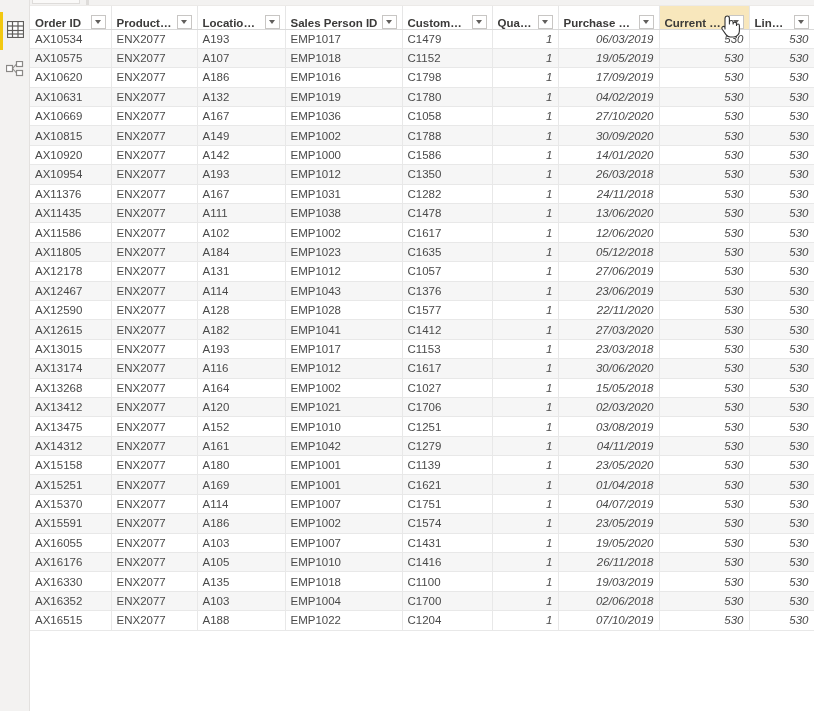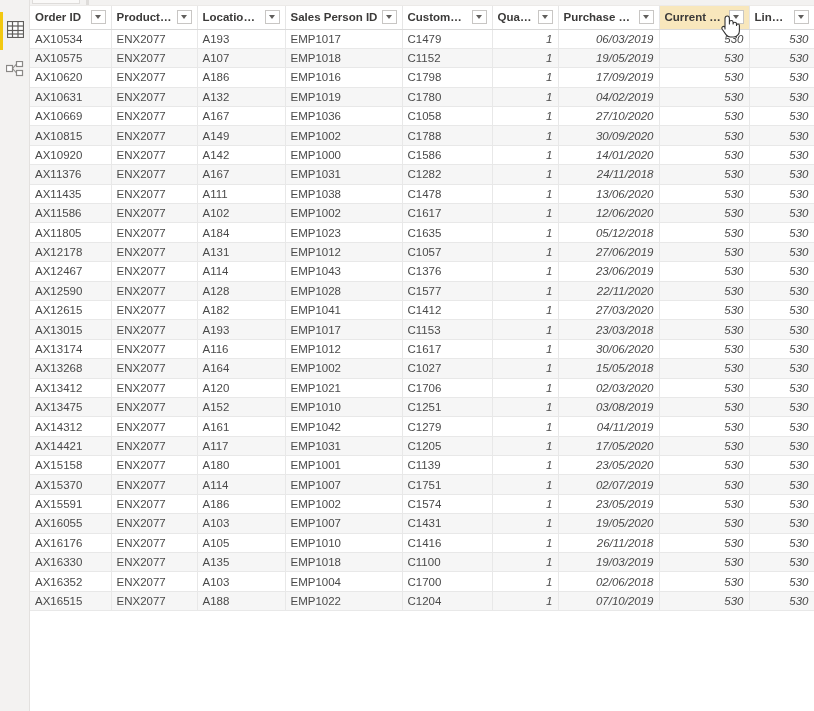--- a/index.html
+++ b/index.html
@@ -95,21 +95,21 @@
     font-size: 11.5px;
     padding: 0 5px;
     vertical-align: middle;
     white-space: nowrap;
     position: relative;
     text-align: left;
   }
   thead th.hl { background: #f8e7bc; }
   .hcell {
     display: flex;
-    align-items: center;
+    align-items: flex-end;
     justify-content: space-between;
     height: 100%;
     gap: 4px;
   }
   .hlabel { overflow: hidden; text-overflow: ellipsis; }
   .filter-btn {
     flex: 0 0 auto;
     width: 15px; height: 14px;
     border: 1px solid #c8c6c4;
     background: #ffffff;
@@ -365,20 +365,31 @@
             <td>ENX2077</td>
             <td>A142</td>
             <td>EMP1000</td>
             <td>C1586</td>
             <td class="num">1</td>
             <td class="num">14/01/2020</td>
             <td class="num">530</td>
             <td class="num">530</td>
           </tr>
           <tr>
+            <td>AX10954</td>
+            <td>ENX2077</td>
+            <td>A193</td>
+            <td>EMP1012</td>
+            <td>C1350</td>
+            <td class="num">1</td>
+            <td class="num">26/03/2018</td>
+            <td class="num">530</td>
+            <td class="num">530</td>
+          </tr>
+          <tr>
             <td>AX11376</td>
             <td>ENX2077</td>
             <td>A167</td>
             <td>EMP1031</td>
             <td>C1282</td>
             <td class="num">1</td>
             <td class="num">24/11/2018</td>
             <td class="num">530</td>
             <td class="num">530</td>
           </tr>
@@ -519,49 +530,49 @@
             <td>ENX2077</td>
             <td>A161</td>
             <td>EMP1042</td>
             <td>C1279</td>
             <td class="num">1</td>
             <td class="num">04/11/2019</td>
             <td class="num">530</td>
             <td class="num">530</td>
           </tr>
           <tr>
-            <td>AX14421</td>
-            <td>ENX2077</td>
-            <td>A117</td>
-            <td>EMP1031</td>
-            <td>C1205</td>
-            <td class="num">1</td>
-            <td class="num">17/05/2020</td>
-            <td class="num">530</td>
-            <td class="num">530</td>
-          </tr>
-          <tr>
             <td>AX15158</td>
             <td>ENX2077</td>
             <td>A180</td>
             <td>EMP1001</td>
             <td>C1139</td>
             <td class="num">1</td>
             <td class="num">23/05/2020</td>
             <td class="num">530</td>
             <td class="num">530</td>
           </tr>
           <tr>
+            <td>AX15251</td>
+            <td>ENX2077</td>
+            <td>A169</td>
+            <td>EMP1001</td>
+            <td>C1621</td>
+            <td class="num">1</td>
+            <td class="num">01/04/2018</td>
+            <td class="num">530</td>
+            <td class="num">530</td>
+          </tr>
+          <tr>
             <td>AX15370</td>
             <td>ENX2077</td>
             <td>A114</td>
             <td>EMP1007</td>
             <td>C1751</td>
             <td class="num">1</td>
-            <td class="num">02/07/2019</td>
+            <td class="num">04/07/2019</td>
             <td class="num">530</td>
             <td class="num">530</td>
           </tr>
           <tr>
             <td>AX15591</td>
             <td>ENX2077</td>
             <td>A186</td>
             <td>EMP1002</td>
             <td>C1574</td>
             <td class="num">1</td>

